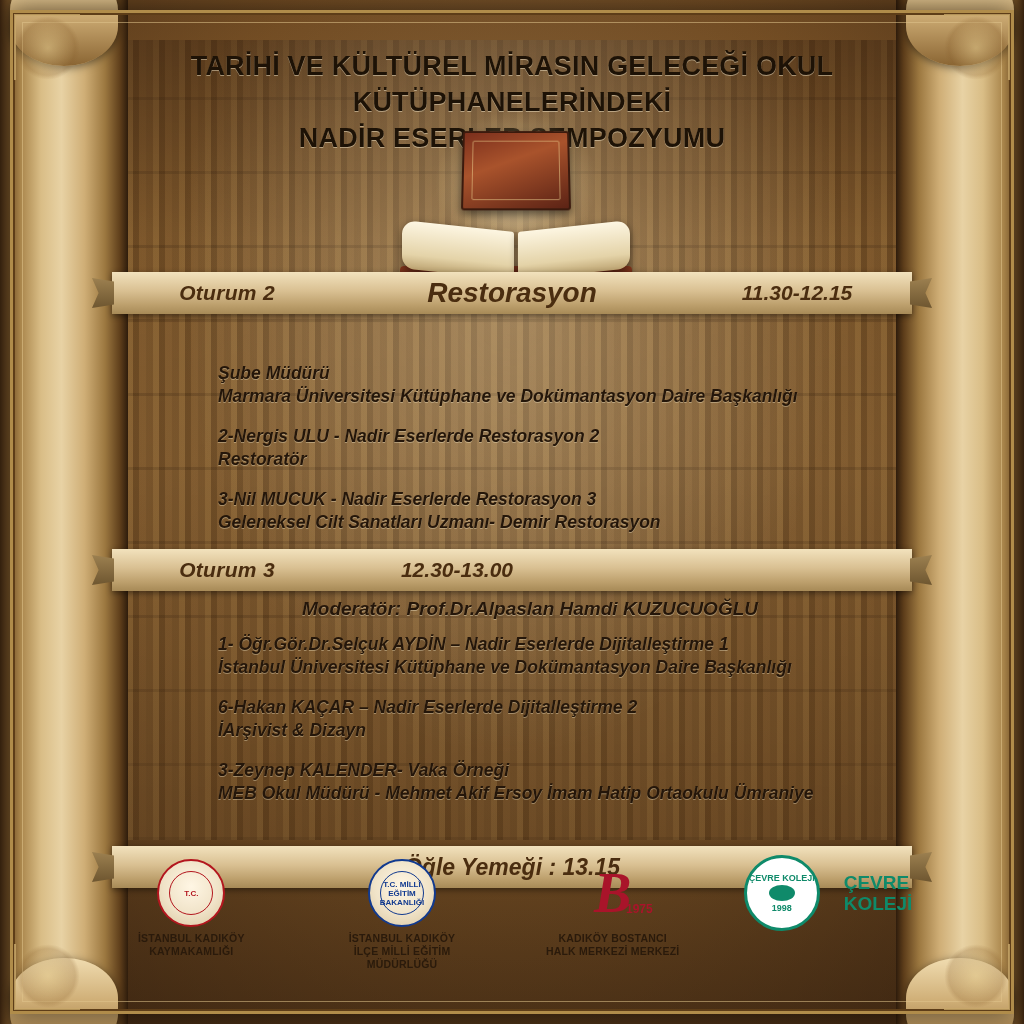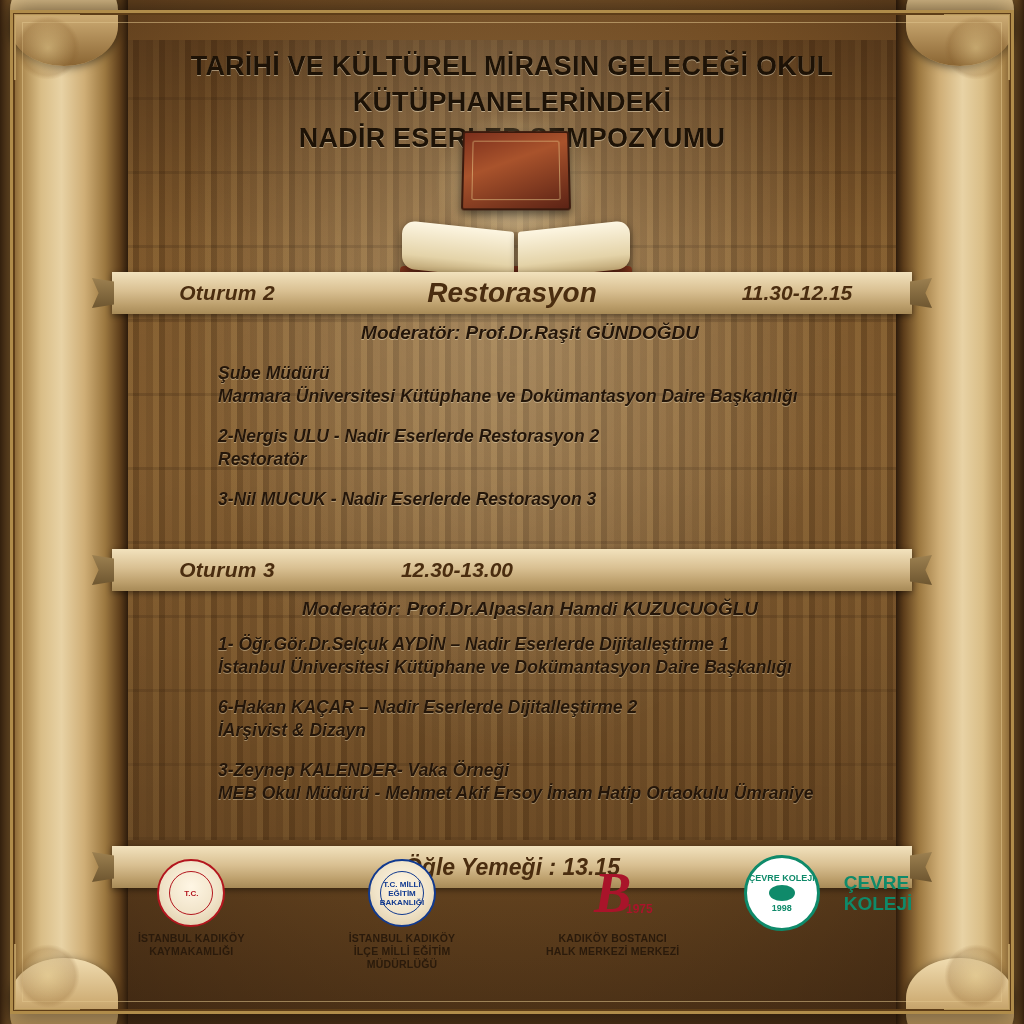--- a/index.html
+++ b/index.html
@@ -357,33 +357,33 @@
       <div class="page r"></div>
     </div>
   </div>
 
   <div class="ribbon" style="top:272px;">
     <div class="r-session">Oturum 2</div>
     <div class="r-title">Restorasyon</div>
     <div class="r-time">11.30-12.15</div>
   </div>
 
-  <div class="moderator" style="top:322px;">Moderatör: Prof.Dr.Raşit GÜNDOĞDU</div>
 
   <div class="talks" style="top:362px;">
     <div class="talk">
       <div class="line">Şube Müdürü</div>
       <div class="line">Marmara Üniversitesi Kütüphane ve Dokümantasyon Daire Başkanlığı</div>
     </div>
     <div class="talk">
       <div class="line">2-Nergis ULU - Nadir Eserlerde Restorasyon 2</div>
       <div class="line">Restoratör</div>
     </div>
     <div class="talk">
       <div class="line">3-Nil MUCUK - Nadir Eserlerde Restorasyon 3</div>
+      <div class="line">Geleneksel Cilt Sanatları Uzmanı- Demir Restorasyon</div>
     </div>
   </div>
 
   <div class="ribbon" style="top:549px;">
     <div class="r-session">Oturum 3</div>
     <div class="r-time">12.30-13.00</div>
   </div>
 
   <div class="moderator" style="top:598px;">Moderatör: Prof.Dr.Alpaslan Hamdi KUZUCUOĞLU</div>
 

